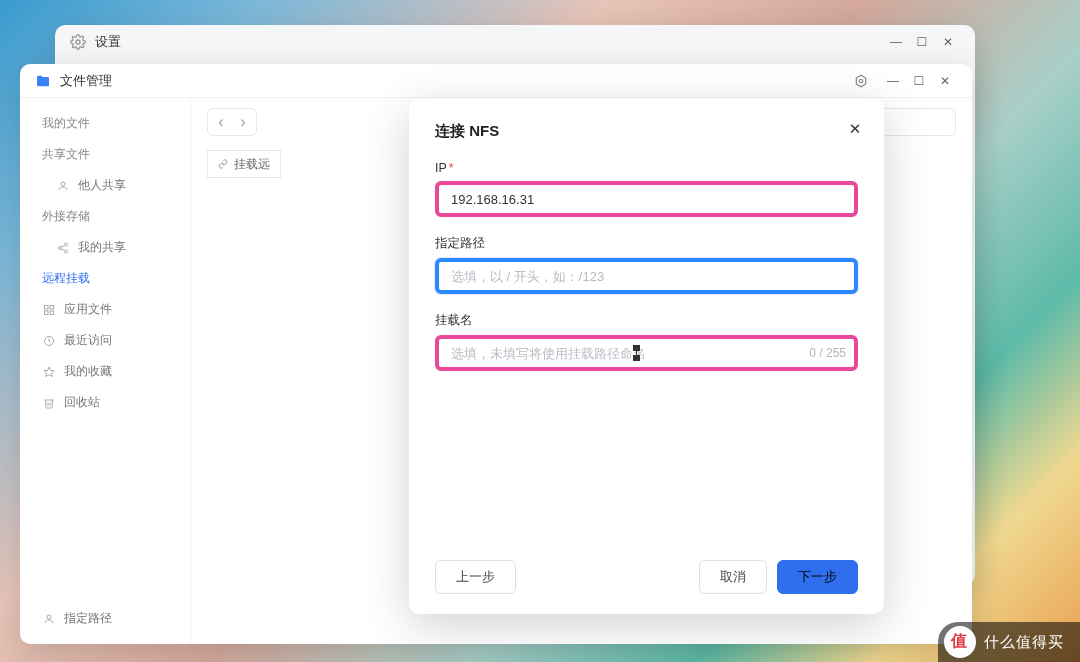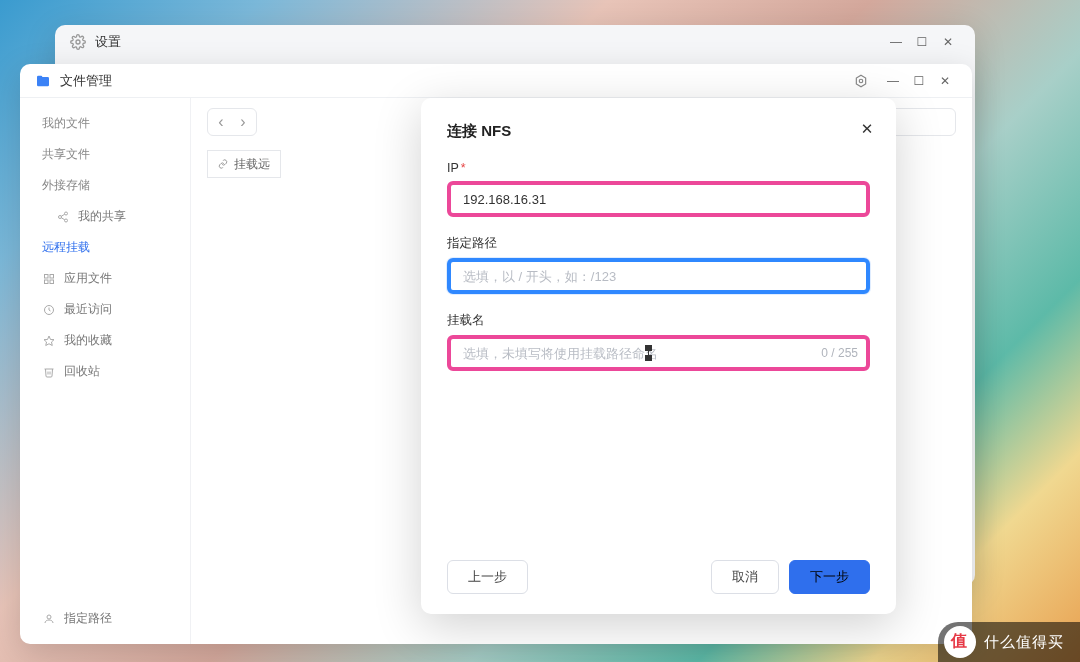--- a/index.html
+++ b/index.html
@@ -151,20 +151,29 @@
     <span class="ctrl">✕</span>
   </div>
   <div class="fm-body">
     <div class="sidebar">
       <div class="sb-item section">
           <span>我的文件</span>
         </div>
       <div class="sb-item section">
           <span>共享文件</span>
         </div>
+      <div class="sb-item sb-sub">
+        <span class="sb-icon">
+            <svg width="12" height="12" viewBox="0 0 24 24" fill="none" stroke="#aaa" stroke-width="2">
+              <circle cx="12" cy="8" r="4"></circle>
+              <path d="M4 20c0-4 4-6 8-6s8 2 8 6"></path>
+            </svg>
+          </span>
+        <span>他人共享</span>
+      </div>
       <div class="sb-item section">
           <span>外接存储</span>
         </div>
       <div class="sb-item sb-sub">
         <span class="sb-icon">
             <svg width="12" height="12" viewBox="0 0 24 24" fill="none" stroke="#aaa" stroke-width="2">
               <circle cx="18" cy="5" r="3"></circle>
               <circle cx="6" cy="12" r="3"></circle>
               <circle cx="18" cy="19" r="3"></circle>
               <line x1="8.6" y1="10.5" x2="15.4" y2="6.5"></line>
@@ -253,21 +262,21 @@
         <span class="chip">
           <svg width="10" height="10" viewBox="0 0 24 24" fill="none" stroke="#888" stroke-width="2">
               <path d="M10 13a5 5 0 0 0 7 0l3-3a5 5 0 0 0-7-7l-1 1"></path>
               <path d="M14 11a5 5 0 0 0-7 0l-3 3a5 5 0 0 0 7 7l1-1"></path>
             </svg>
           <span>挂载远</span>
         </span>
       </div>
 
       <div class="modal-mask">
-        <div class="modal" style="position:absolute; left:60px; top:0;">
+        <div class="modal" style="position:absolute; left:48px; top:0;">
           <div class="modal-title">连接 NFS</div>
           <div class="modal-close">✕</div>
 
           <div class="form">
             <div>
               <label class="field-label">
                 <span>IP</span><span class="req-star">*</span>
               </label>
               <input class="text-input" value="192.168.16.31" style="">
             </div>

